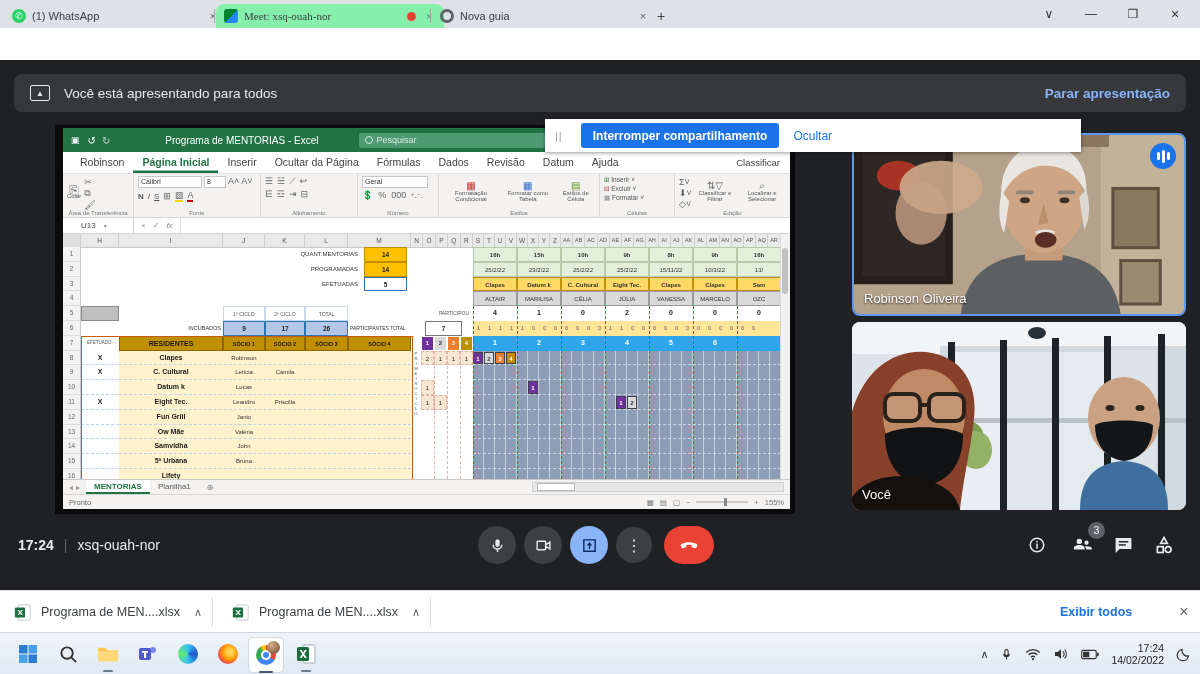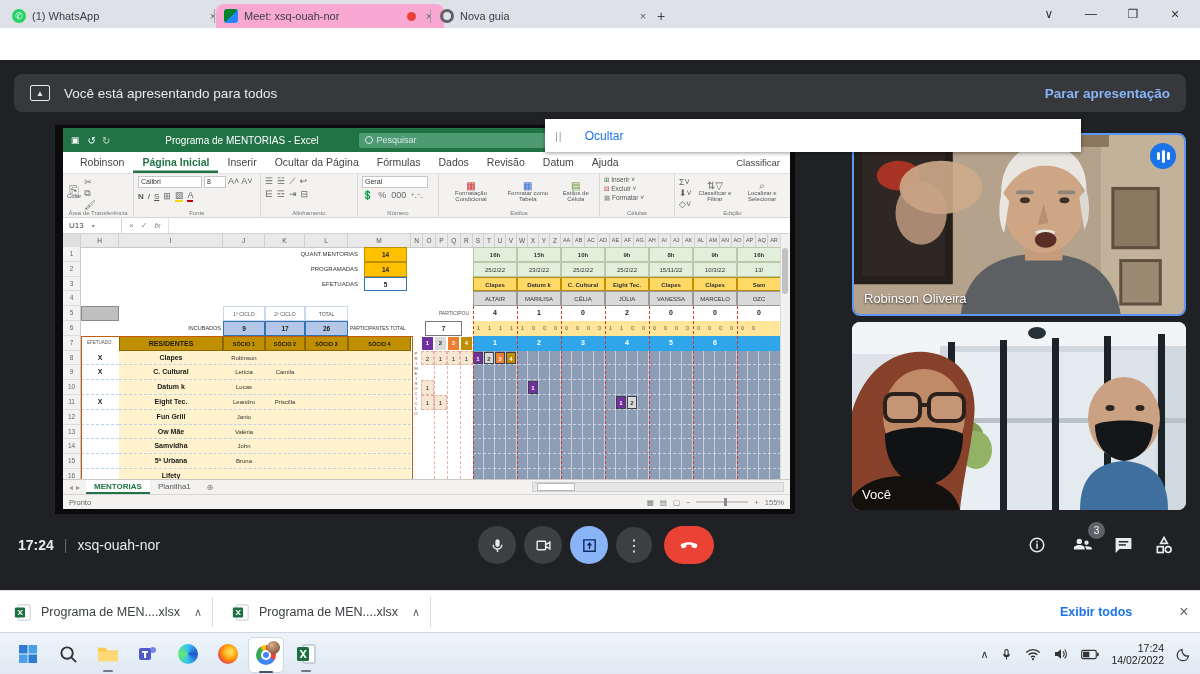--- a/index.html
+++ b/index.html
@@ -3,21 +3,21 @@
 <meta charset="utf-8">
 <style>
   html,body{margin:0;padding:0;background:#fff;font-family:"Liberation Sans",sans-serif;}
   #root{position:relative;width:1200px;height:674px;overflow:hidden;background:#202124;}
   .abs{position:absolute;}
   .fc{display:flex;align-items:center;justify-content:center;}
   .fl{display:flex;align-items:center;}
   
   #tabstrip{left:0;top:0;width:1200px;height:28px;background:#dee1e6;}
   .tab{top:4px;height:24px;border-radius:8px 8px 0 0;display:flex;align-items:center;padding:0 8px;font-size:11px;color:#3c4043;}
-  .tab.active{background:#f9a8d4;}
+  .tab.active{background:#86efac;font-family:Liberation Serif, serif;}
   .tab .favicon{width:14px;height:14px;margin-right:6px;flex:none;}
   .tab .tlabel{flex:1;overflow:hidden;white-space:nowrap;}
   .tab .tclose{width:14px;height:14px;border-radius:50%;font-size:11px;color:#5f6368;margin-left:6px;}
   .tabsep{top:9px;width:1px;height:14px;background:#9aa0a6;}
   .winbtn{top:2px;width:30px;height:24px;font-size:12px;color:#333;}
   #toolbar{left:0;top:28px;width:1200px;height:32px;background:#fff;border-bottom:1px solid #dadce0;}
   .navbtn{top:34px;width:22px;height:22px;font-size:14px;color:#5f6368;border-radius:50%;}
   #omnibox{left:98px;top:33px;width:1008px;height:24px;background:#f1f3f4;border-radius:12px;display:flex;align-items:center;font-size:12px;color:#202124;}
   
   #meet{left:0;top:60px;width:1200px;height:530px;background:#202124;}
@@ -49,21 +49,21 @@
   .xl-menu-item.active{color:#217346;font-weight:bold;box-shadow:inset 0 -2.5px 0 #217346;}
   #xl-share{margin-left:auto;margin-right:10px;font-size:9.5px;color:#444;}
   #xl-ribbon{height:43px;background:#f3f2f1;border-bottom:1px solid #d8d6d4;display:flex;flex:none;font-size:6.5px;color:#555;}
   .rgroup{border-right:1px solid #dcdad8;display:flex;flex-direction:column;padding:2px 4px 1px;position:relative;}
   .rglabel{margin-top:auto;text-align:center;font-size:6px;color:#777;white-space:nowrap;}
   .rbody{display:flex;flex:1;gap:3px;align-items:center;}
   .combo{background:#fff;border:1px solid #c8c6c4;font-size:7px;color:#333;height:10px;line-height:10px;padding:0 2px;white-space:nowrap;}
   .bigbtn{display:flex;flex-direction:column;align-items:center;font-size:6px;color:#555;line-height:6.5px;text-align:center;}
   .glyph{font-size:9px;color:#666;}
   
-  #xl-formula{height:15px;background:#fff;border-bottom:1px solid #d4d2d0;display:flex;align-items:stretch;font-size:8px;color:#444;flex:none;}
+  #xl-formula{height:15px;background:#fff;border-bottom:1px solid #d4d2d0;display:flex;align-items:stretch;font-size:8px;color:#444;flex:none;padding-left:12px;}
   #namebox{width:52px;border-right:1px solid #d4d2d0;display:flex;align-items:center;padding-left:6px;gap:8px;}
   
   #xl-sheet{flex:1;position:relative;background:#fff;overflow:hidden;}
   #colhdr{position:absolute;left:0;top:0;width:727px;height:13px;background:#e9e9e9;border-bottom:1px solid #c8c8c8;}
   .chcell{position:absolute;top:0;height:13px;line-height:13px;font-size:6.5px;color:#555;text-align:center;border-right:1px solid #d0d0d0;box-sizing:border-box;overflow:hidden;}
   #grid{position:absolute;left:0;top:13px;width:727px;bottom:0;overflow:hidden;}
   .xrow{position:absolute;left:0;width:727px;}
   .cell{position:absolute;top:0;box-sizing:border-box;font-size:6.5px;color:#222;white-space:nowrap;overflow:hidden;}
   .rn{background:#f2f2f2;border-right:1px solid #c8c8c8;border-bottom:1px solid #dcdcdc;color:#666;text-align:center;}
   #vscroll{position:absolute;right:0;top:0;bottom:0;width:9px;background:#f1f1f1;border-left:1px solid #d8d8d8;}
@@ -600,20 +600,21 @@
               </span>
             <span>+</span>
             <span>155%</span>
           </span>
         </div>
       </div>
     </div>
 
     <div class="abs" id="notice">
       <span class="grip">||</span>
+      <span class="nbtn">Interromper compartilhamento</span>
       <span class="nlink">Ocultar</span>
     </div>
 
     <div class="abs tile" style="top:73px;height:183px;border:2px solid #5e97f6;box-sizing:border-box;">
       <svg viewBox="0 0 334 183" width="330" height="179" preserveAspectRatio="xMidYMid slice">
         <rect width="334" height="183" fill="#b5a28c"></rect>
         <rect x="250" y="0" width="84" height="183" fill="#c3b29a"></rect>
         <rect x="262" y="55" width="46" height="60" fill="#8a7860" stroke="#5e4f3e" stroke-width="3"></rect>
         <rect x="270" y="128" width="40" height="44" fill="#9b8a72" stroke="#5e4f3e" stroke-width="3"></rect>
         <rect x="128" y="0" width="130" height="13" fill="#8a775d"></rect>

